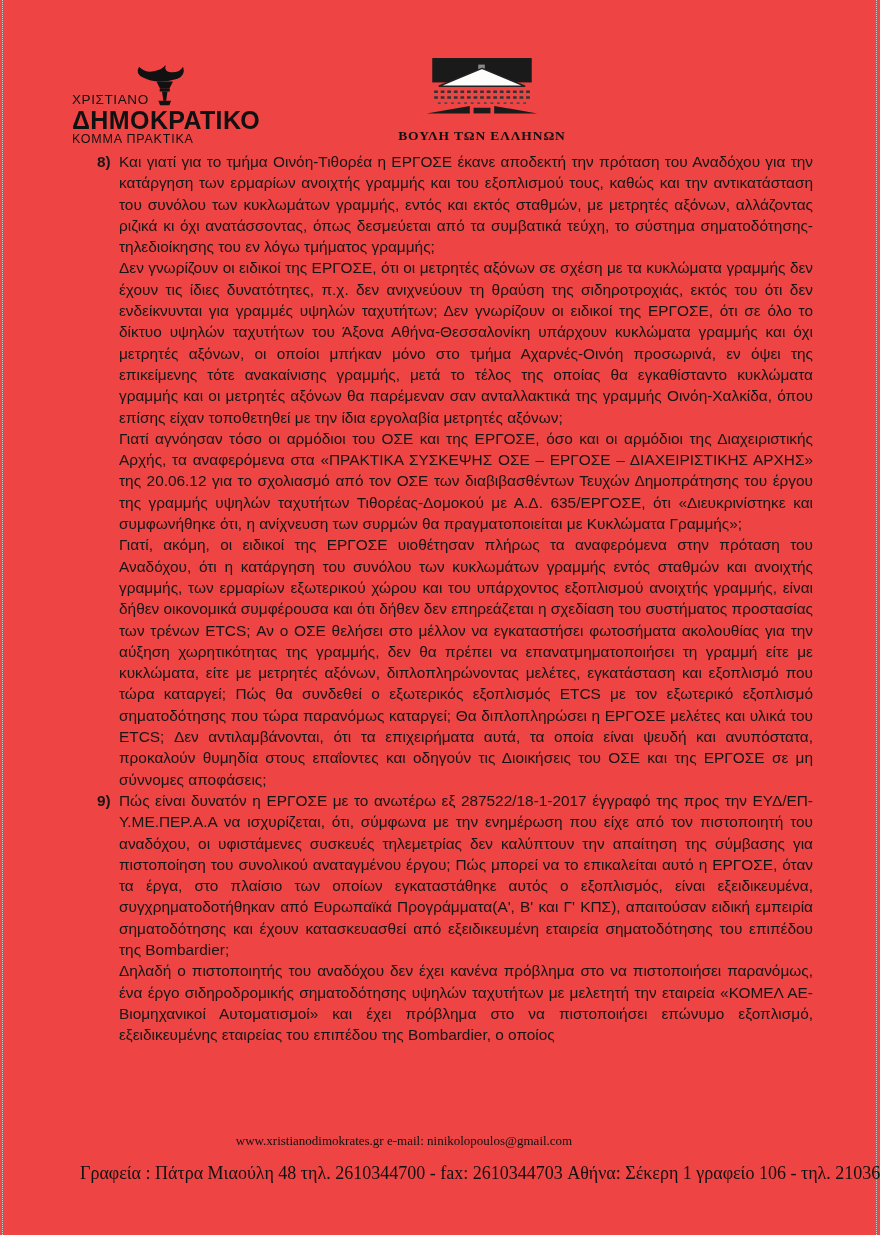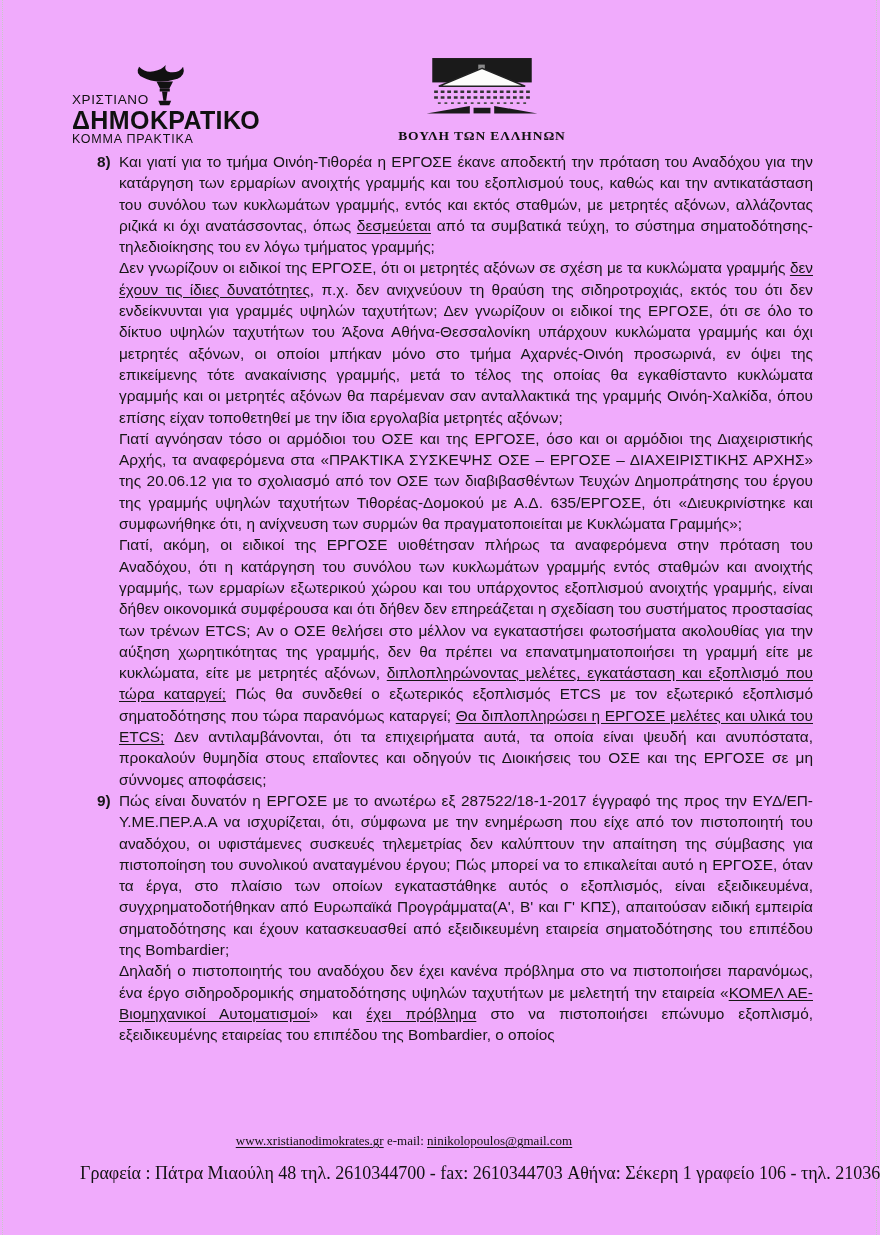--- a/index.html
+++ b/index.html
@@ -1,16 +1,16 @@
 <!DOCTYPE html>
 <html lang="el"><head>
 <meta charset="utf-8">
 <style>
   html,body{margin:0;padding:0;background:#e9e9e9;}
-  .page{position:relative;width:880px;height:1235px;background:#f0abfc;color:#111;
+  .page{position:relative;width:880px;height:1235px;background:#ef4444;color:#111;
         overflow:hidden;margin:0 auto;}
   .scan-edge{position:absolute;top:0;bottom:0;width:0;border-left:1px dotted #c9c9c9;}
   .scan-edge.left{left:2px;}
   .scan-edge.right{right:3px;}
 
   
   .party-logo{position:absolute;left:72px;top:64px;width:175px;
               font-family:"Liberation Sans",sans-serif;line-height:1.05;}
   .torch{position:absolute;left:58px;top:0;width:64px;height:44px;}
   .party-line1{font-size:13.5px;letter-spacing:.6px;margin-top:29px;}
@@ -23,21 +23,21 @@
   .parliament svg{width:122px;height:62px;display:inline-block;}
   .parliament-caption{font-size:13.5px;font-weight:bold;letter-spacing:.9px;margin-top:4px;}
 
   
   .doc{position:absolute;left:97px;top:151px;width:716px;height:985px;overflow:hidden;
        font-family:"Liberation Sans",sans-serif;font-size:15.4px;line-height:21.3px;color:#161616;}
   .doc-item{display:flex;align-items:flex-start;}
   .item-num{flex:0 0 22px;font-weight:bold;}
   .item-body{flex:1;text-align:justify;}
   .para{margin:0;}
-  .u{text-decoration:underline;text-underline-offset:2px;}
+  .u{text-underline-offset:2px;}
 
   
   .footer-links{position:absolute;left:0;right:72px;top:1133px;text-align:center;
                 font-family:"Liberation Serif",serif;font-size:13px;color:#111;}
   .footer-offices{position:absolute;left:80px;top:1163px;white-space:nowrap;
                   font-family:"Liberation Serif",serif;font-size:18px;color:#111;text-align:center;}
 </style>
 </head>
 <body>
 

